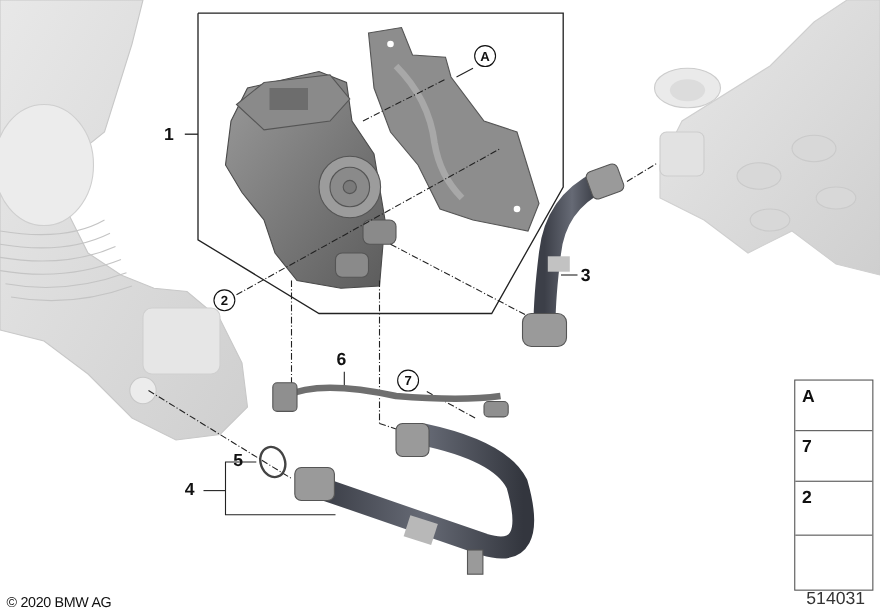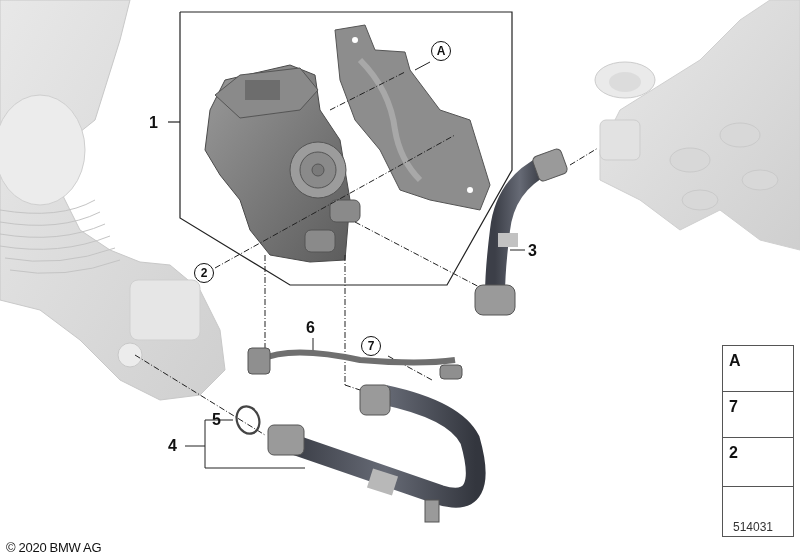--- a/index.html
+++ b/index.html
@@ -3,21 +3,21 @@
   <meta charset="utf-8">
   <style>
     html, body { margin: 0; padding: 0; background: #ffffff; }
     body { width: 800px; height: 560px; position: relative; overflow: hidden;
            font-family: "Liberation Sans", sans-serif; color: #000; }
     .canvas { position: absolute; left: 0; top: 0; width: 800px; height: 560px; }
     .label { position: absolute; font-weight: bold; font-size: 16px; line-height: 16px; color: #111; }
     .circle-label { position: absolute; width: 18px; height: 18px; border: 1.6px solid #111; border-radius: 50%;
                     background: #fff; font-weight: bold; font-size: 12px; line-height: 18px; text-align: center; color: #111; }
     .copyright { position: absolute; left: 6px; top: 540px; font-size: 13px; font-weight: normal; letter-spacing: -0.3px; color: #111; }
-    .imgno { position: absolute; left: 733px; top: 520px; font-size: 12px; color: #333; }
+    .imgno { position: absolute; left: 733px; top: 536px; font-size: 16px; color: #333; }
     .legend { position: absolute; left: 722px; top: 345px; width: 70px; height: 190px; border: 1px solid #555; background: #fff; }
     .legend-cell { position: absolute; left: 0; width: 70px; border-bottom: 1px solid #555; }
     .legend-key { position: absolute; left: 6px; top: 6px; font-weight: bold; font-size: 16px; color: #111; }
   </style>
 </head>
 <body>
 
 <div class="canvas">
 <svg width="800" height="560" viewBox="0 0 800 560" xmlns="http://www.w3.org/2000/svg">
   <defs>

